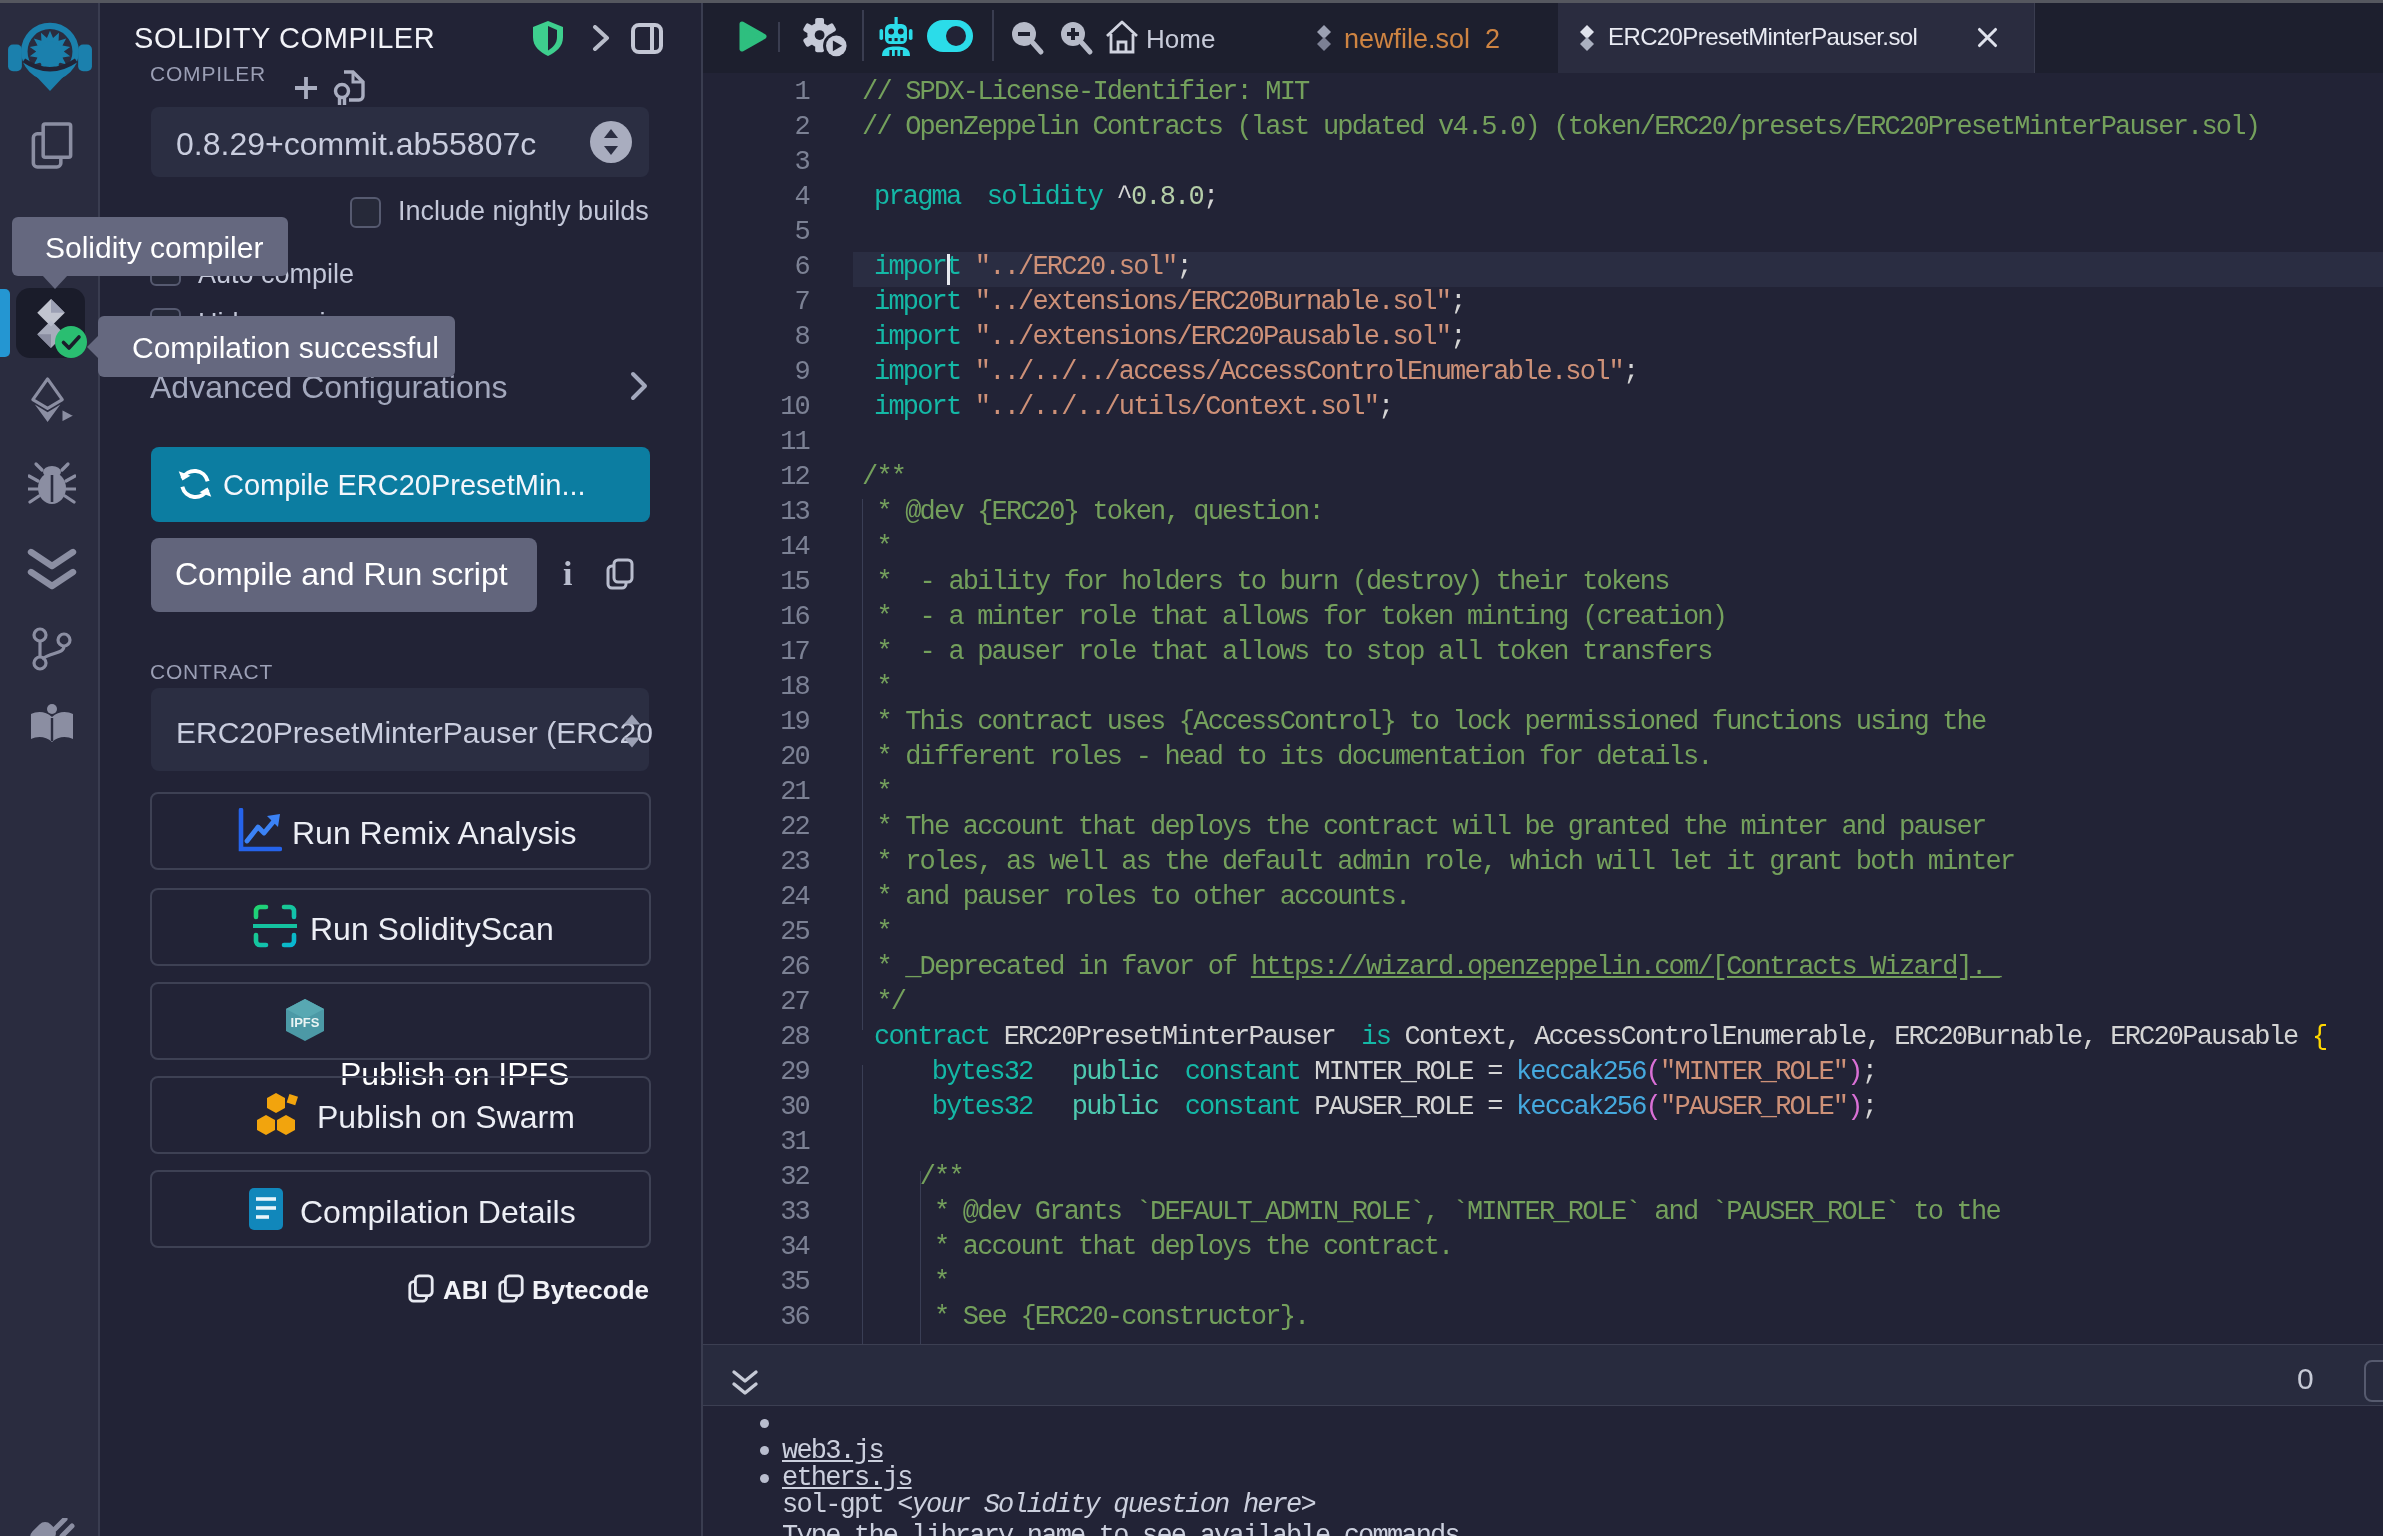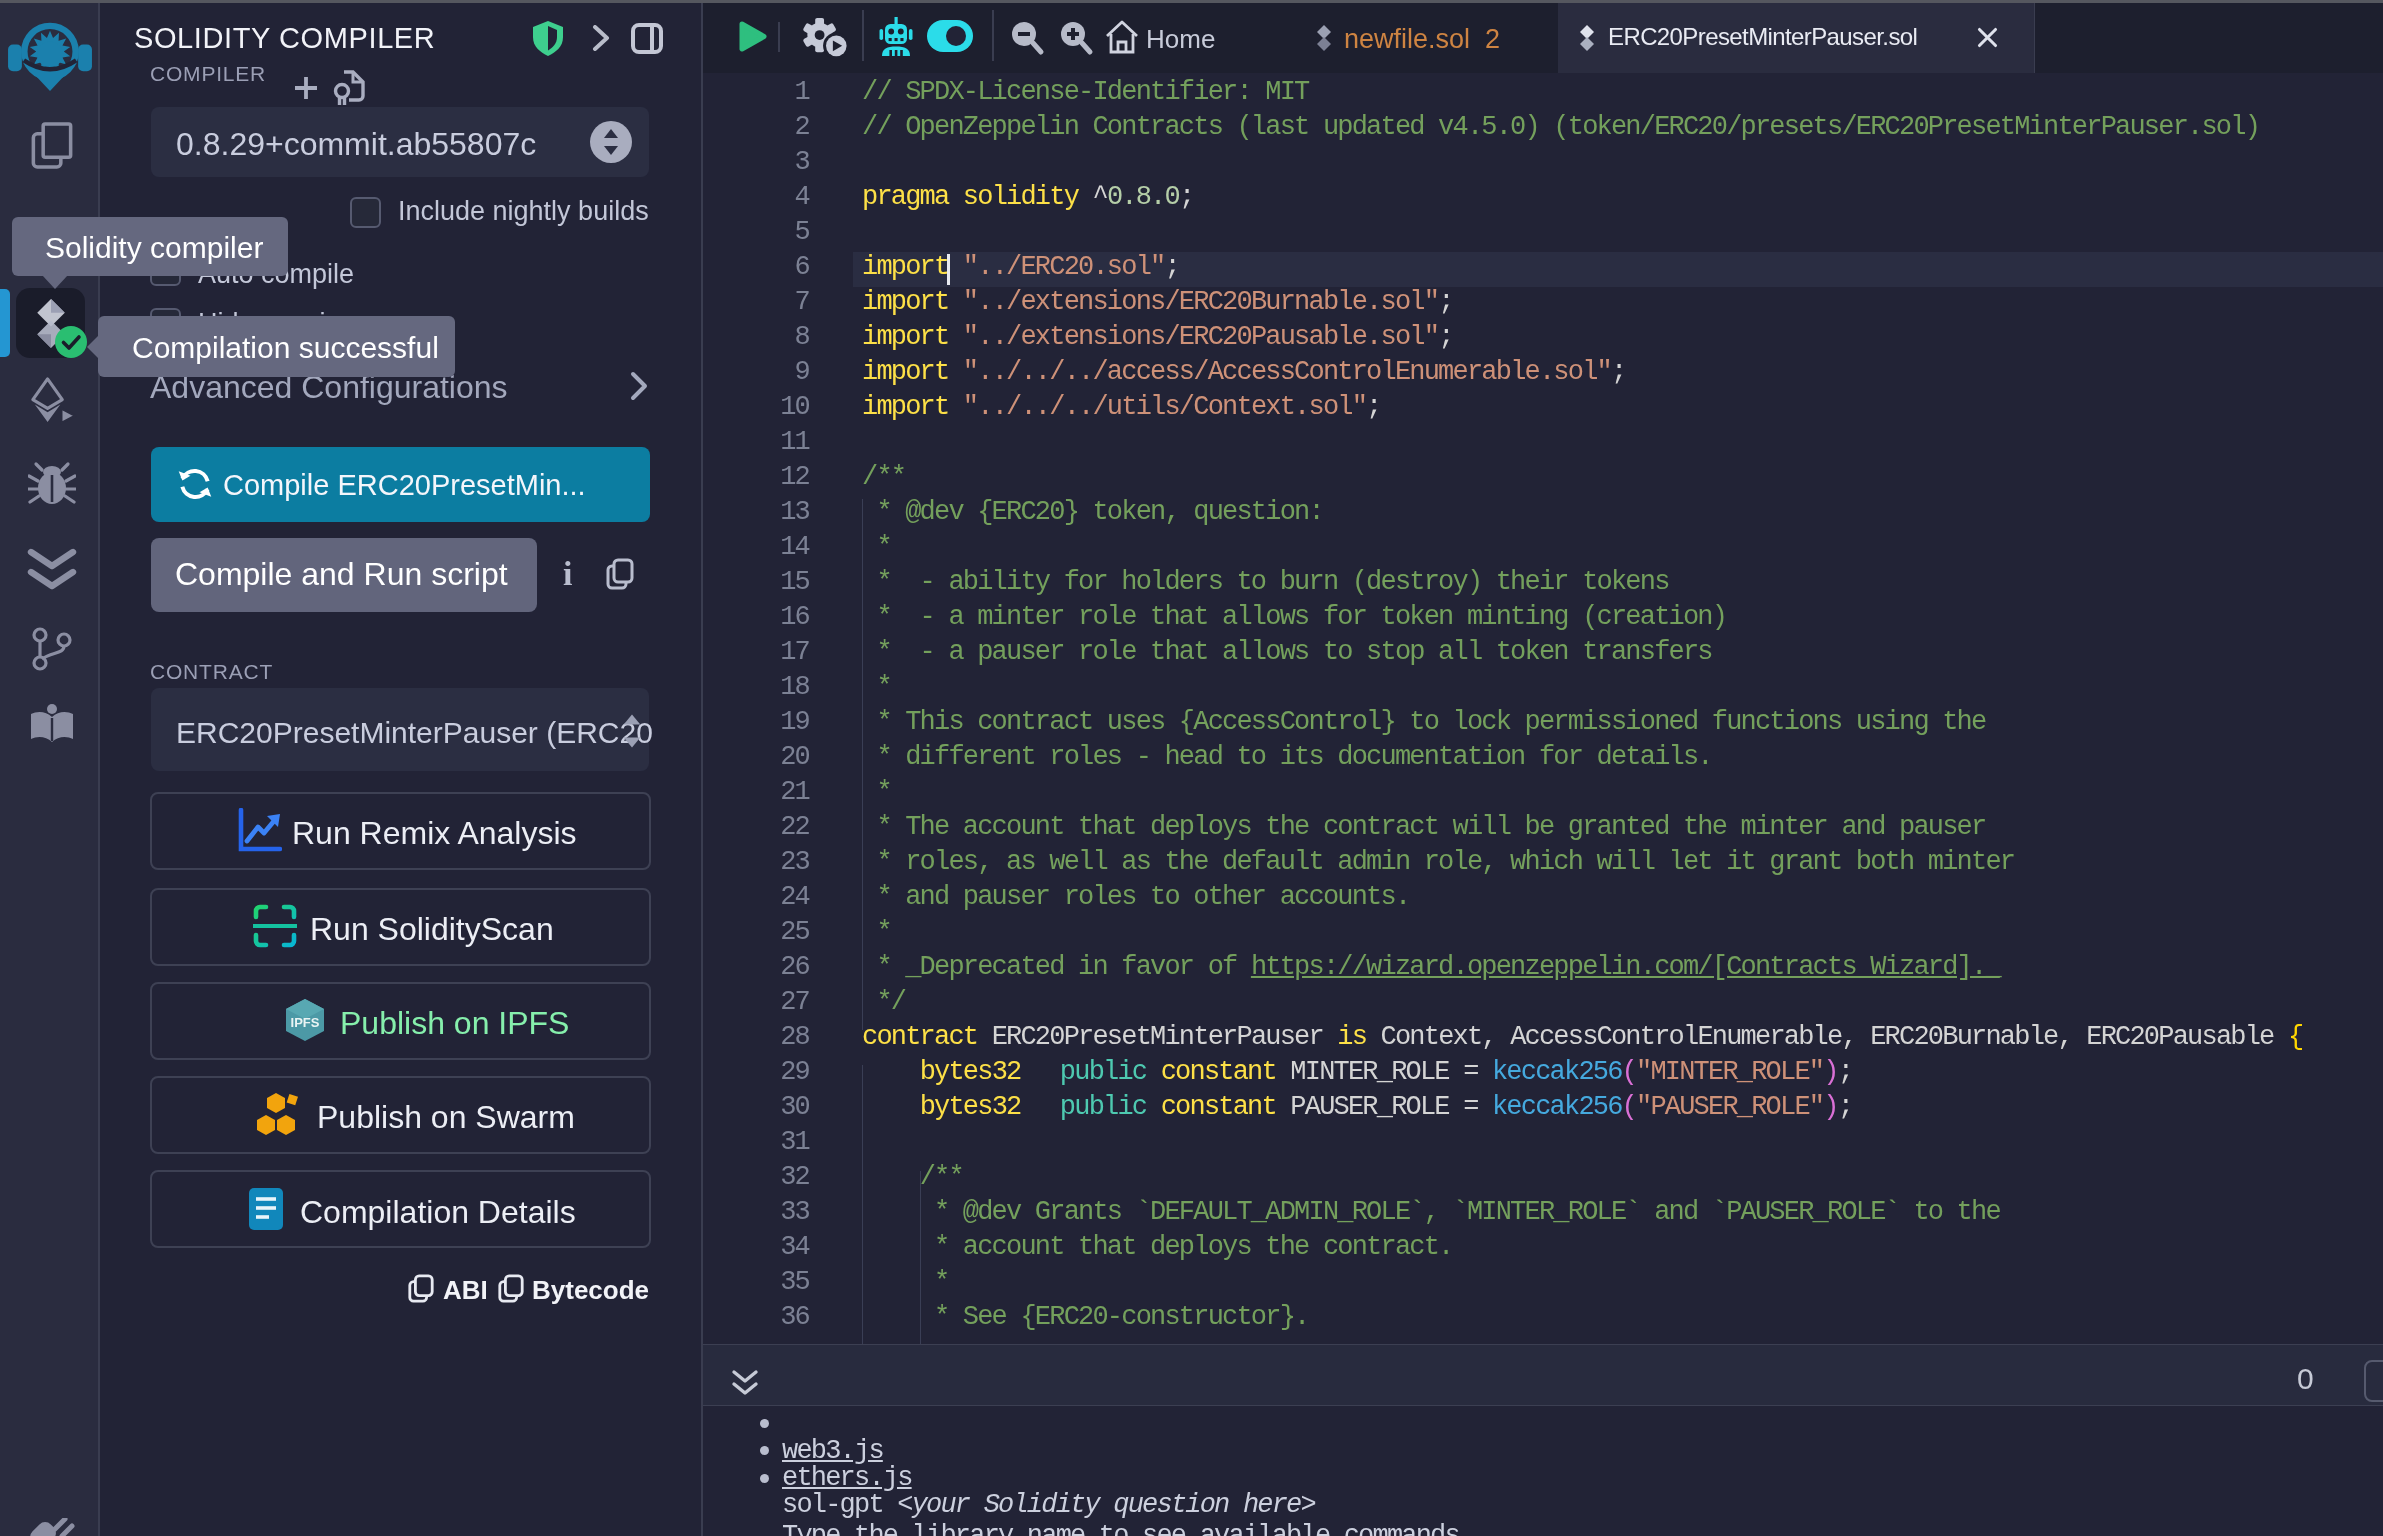--- a/index.html
+++ b/index.html
@@ -14,21 +14,21 @@
   #main { left:701px; top:0; width:1683px; height:1537px; background:#222336; border-left:2px solid #3a3d50; }
   #topline { left:0; top:0; width:2384px; height:3px; background:#55575f; }
   #toolbar { left:703px; top:3px; width:1681px; height:70px; background:#1d1f2e; }
   .vsep { position:absolute; top:10px; height:51px; width:2px; background:#3a3d50; }
   #activetab { left:1558px; top:3px; width:477px; height:70px; background:#2a2c3f; border-right:1px solid #3a3d50; }
   
   .mono { font-family:"Liberation Mono", monospace; font-size:27px; letter-spacing:-1.8px; line-height:35px; white-space:pre; }
   #gutter { left:703px; top:75px; width:106px; text-align:right; color:#7c8194; }
   #code { left:862px; top:75px; color:#d4d4d4; }
   .c { color:#74a05c; }      
-  .k { color:#fde047; }      
+  .k { color:#14b8a6;margin-left:12px; }      
   .t { color:#4ec9b0;margin-left:25px; }      
   .f { color:#45a9de; }      
   .s { color:#ce9178; }      
   .n { color:#b5cea8; }      
   .b1 { color:#ffd700; }     
   .b2 { color:#da70d6; }     
   .u { text-decoration:underline; }
   #curline { left:853px; top:252px; width:1531px; height:35px; background:#2a2d42; }
   #cursor { left:947px; top:254px; width:3px; height:31px; background:#e8eaf0; }
   .guide { position:absolute; width:1px; background:#3a3e55; }
@@ -144,21 +144,21 @@
   <line x1="1" y1="23" x2="45" y2="23" stroke="#14c2a0" stroke-width="4.2"></line>
 </svg>
 <div class="abs" style="left:310px;top:911px;color:#eceef5;font-size:32px;">Run SolidityScan</div>
 
 <div class="btn" style="top:982px;"></div>
 <svg class="abs" style="left:282px;top:997px" width="46" height="46" viewBox="0 0 46 46">
   <path d="M23 2 L42 12 V34 L23 44 L4 34 V12 Z" fill="#4c99a6"></path>
   <path d="M23 2 L42 12 L23 22 L4 12 Z" fill="#58a8b2"></path>
   <text x="23" y="30" font-family="Liberation Sans" font-size="13" font-weight="bold" fill="#eaf4f4" text-anchor="middle">IPFS</text>
 </svg>
-<div class="abs" style="left:340px;top:1005px;color:#86efac;font-size:32px;">Publish on IPFS</div>
+<div class="abs" style="left:340px;top:1056px;color:#ffffff;font-size:32px;">Publish on IPFS</div>
 
 <div class="btn" style="top:1076px;"></div>
 <svg class="abs" style="left:255px;top:1089px" width="50" height="50" viewBox="0 0 50 50">
   <path d="M21 4 L30 9 V19 L21 24 L12 19 V9 Z" fill="#f2a40d"></path>
   <path d="M11 26 L20 31 V41 L11 46 L2 41 V31 Z" fill="#f2a40d"></path>
   <path d="M31 26 L40 31 V41 L31 46 L22 41 V31 Z" fill="#f2a40d"></path>
   <rect x="33" y="6" width="9" height="9" transform="rotate(18 37 10)" fill="#f2a40d"></rect>
 </svg>
 <div class="abs" style="left:317px;top:1099px;color:#eceef5;font-size:32px;">Publish on Swarm</div>
 

